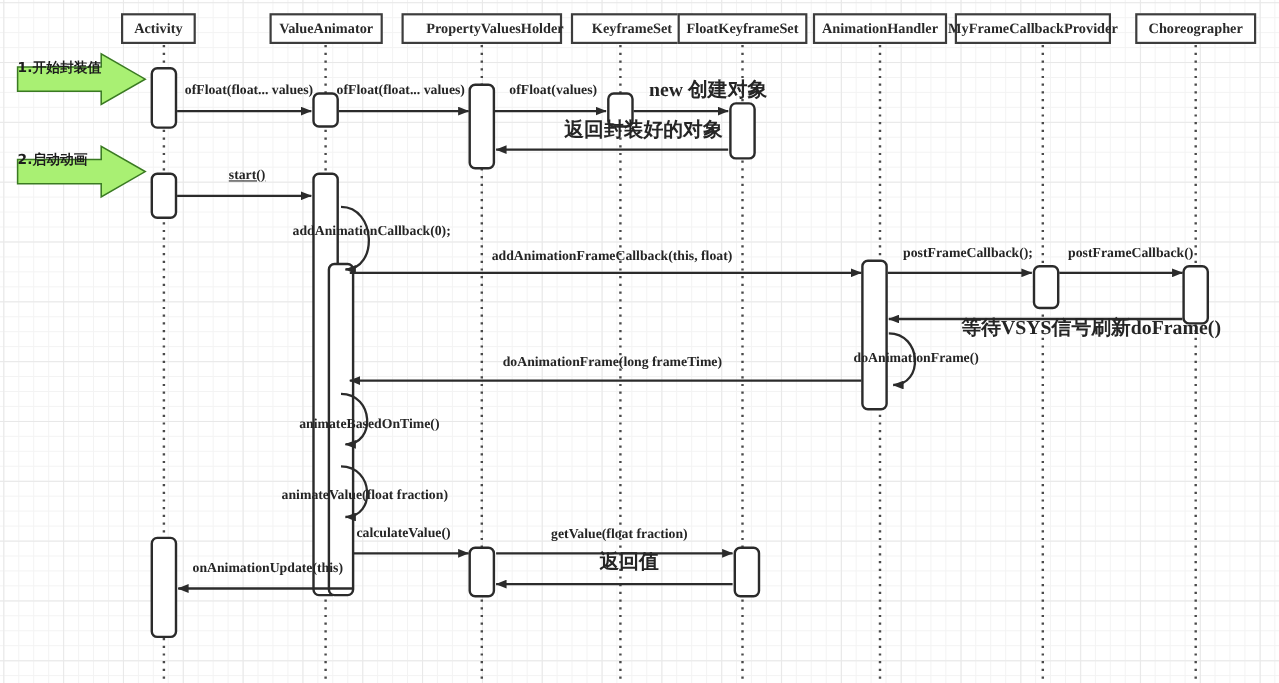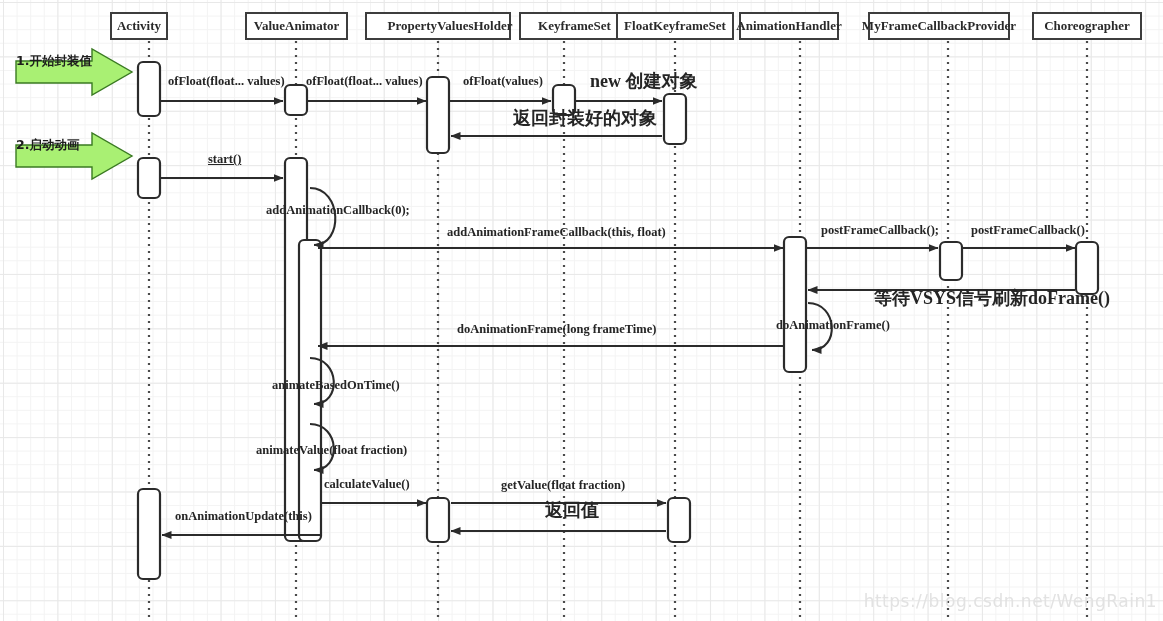--- a/index.html
+++ b/index.html
@@ -147,26 +147,26 @@
         <path d="M310,358 C340,358 342,404 314,404" fill="none" stroke="#2b2b2b" stroke-width="2.1" marker-end="url(#arrowSolid)"></path>
         <path d="M310,424 C340,424 342,470 314,470" fill="none" stroke="#2b2b2b" stroke-width="2.1" marker-end="url(#arrowSolid)"></path>
         <line x1="321" y1="503" x2="426" y2="503" stroke="#2b2b2b" stroke-width="2.1" marker-end="url(#arrowSolid)"></line>
         <line x1="451" y1="503" x2="666" y2="503" stroke="#2b2b2b" stroke-width="2.1" marker-end="url(#arrowSolid)"></line>
         <line x1="666" y1="531" x2="451" y2="531" stroke="#2b2b2b" stroke-width="2.1" marker-end="url(#arrowSolid)"></line>
         <line x1="321" y1="535" x2="162" y2="535" stroke="#2b2b2b" stroke-width="2.1" marker-end="url(#arrowSolid)"></line>
       </g>
   </svg>
 
   <div id="heads-layer">
-      <div class="lifeline-head" style="left: 110px; width: 58px;">Activity</div>
+      <div class="lifeline-head" style="left: 110px; width: 68px;">Activity</div>
       <div class="lifeline-head" style="left: 245px; width: 103px;">ValueAnimator</div>
       <div class="lifeline-head" style="left: 365px; width: 146px; padding-left: 24px;">PropertyValuesHolder</div>
       <div class="lifeline-head" style="left: 519px; width: 111px;">KeyframeSet</div>
       <div class="lifeline-head" style="left: 616px; width: 118px;">FloatKeyframeSet</div>
-      <div class="lifeline-head" style="left: 739px; width: 100px;">AnimationHandler</div>
+      <div class="lifeline-head" style="left: 739px; width: 122px;">AnimationHandler</div>
       <div class="lifeline-head" style="left: 868px; width: 142px;">MyFrameCallbackProvider</div>
       <div class="lifeline-head" style="left: 1032px; width: 110px;">Choreographer</div>
     </div>
   <div id="labels-layer">
       <div class="msg-label" style="left: 168px; top: 74px;">ofFloat(float... values)</div>
       <div class="msg-label" style="left: 306px; top: 74px;">ofFloat(float... values)</div>
       <div class="msg-label" style="left: 463px; top: 74px;">ofFloat(values)</div>
       <div class="msg-label mixed" style="left: 590px; top: 74px;">new 创建对象</div>
       <div class="msg-label mixed" style="left: 513px; top: 111px;">返回封装好的对象</div>
       <div class="msg-label" style="left: 208px; top: 152px; text-decoration: underline;">start()</div>
@@ -182,14 +182,13 @@
       <div class="msg-label" style="left: 324px; top: 477px;">calculateValue()</div>
       <div class="msg-label" style="left: 501px; top: 478px;">getValue(float fraction)</div>
       <div class="msg-label mixed" style="left: 545px; top: 503px;">返回值</div>
       <div class="msg-label" style="left: 175px; top: 509px;">onAnimationUpdate(this)</div>
     </div>
   <div id="steps-labels-layer">
       <div class="step-label" style="left: 16px; top: 53px;">1.开始封装值</div>
       <div class="step-label" style="left: 16px; top: 137px;">2.启动动画</div>
     </div>
 
-  <div class="watermark">https://blog.csdn.net/WengRain1</div>
 </div>
 
 </body></html>

